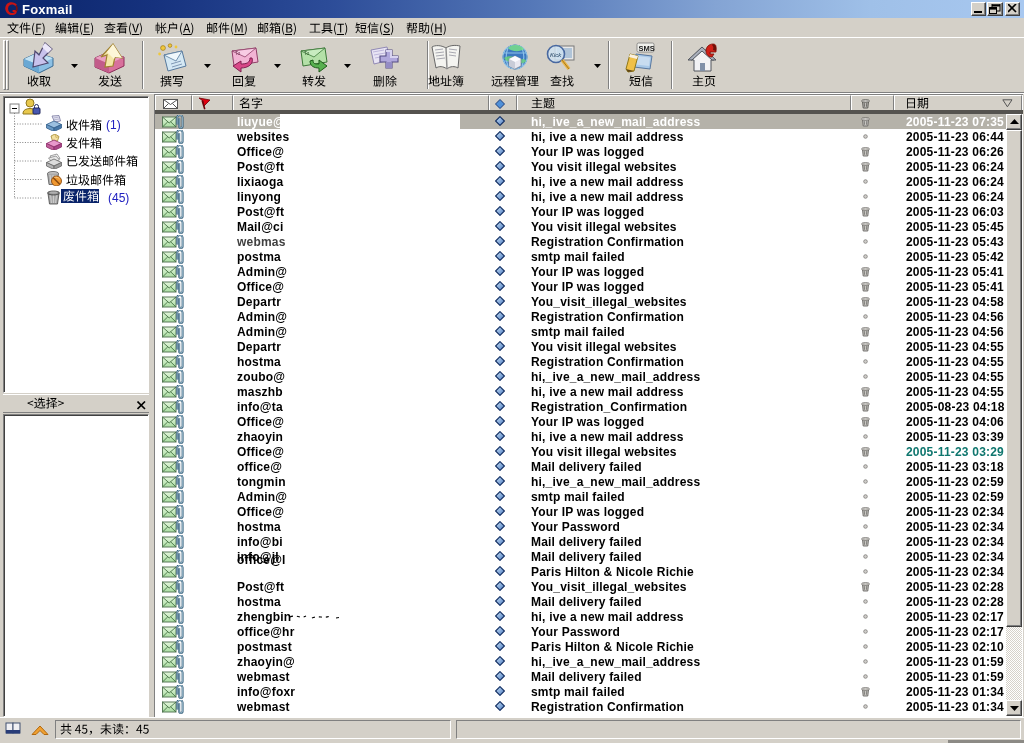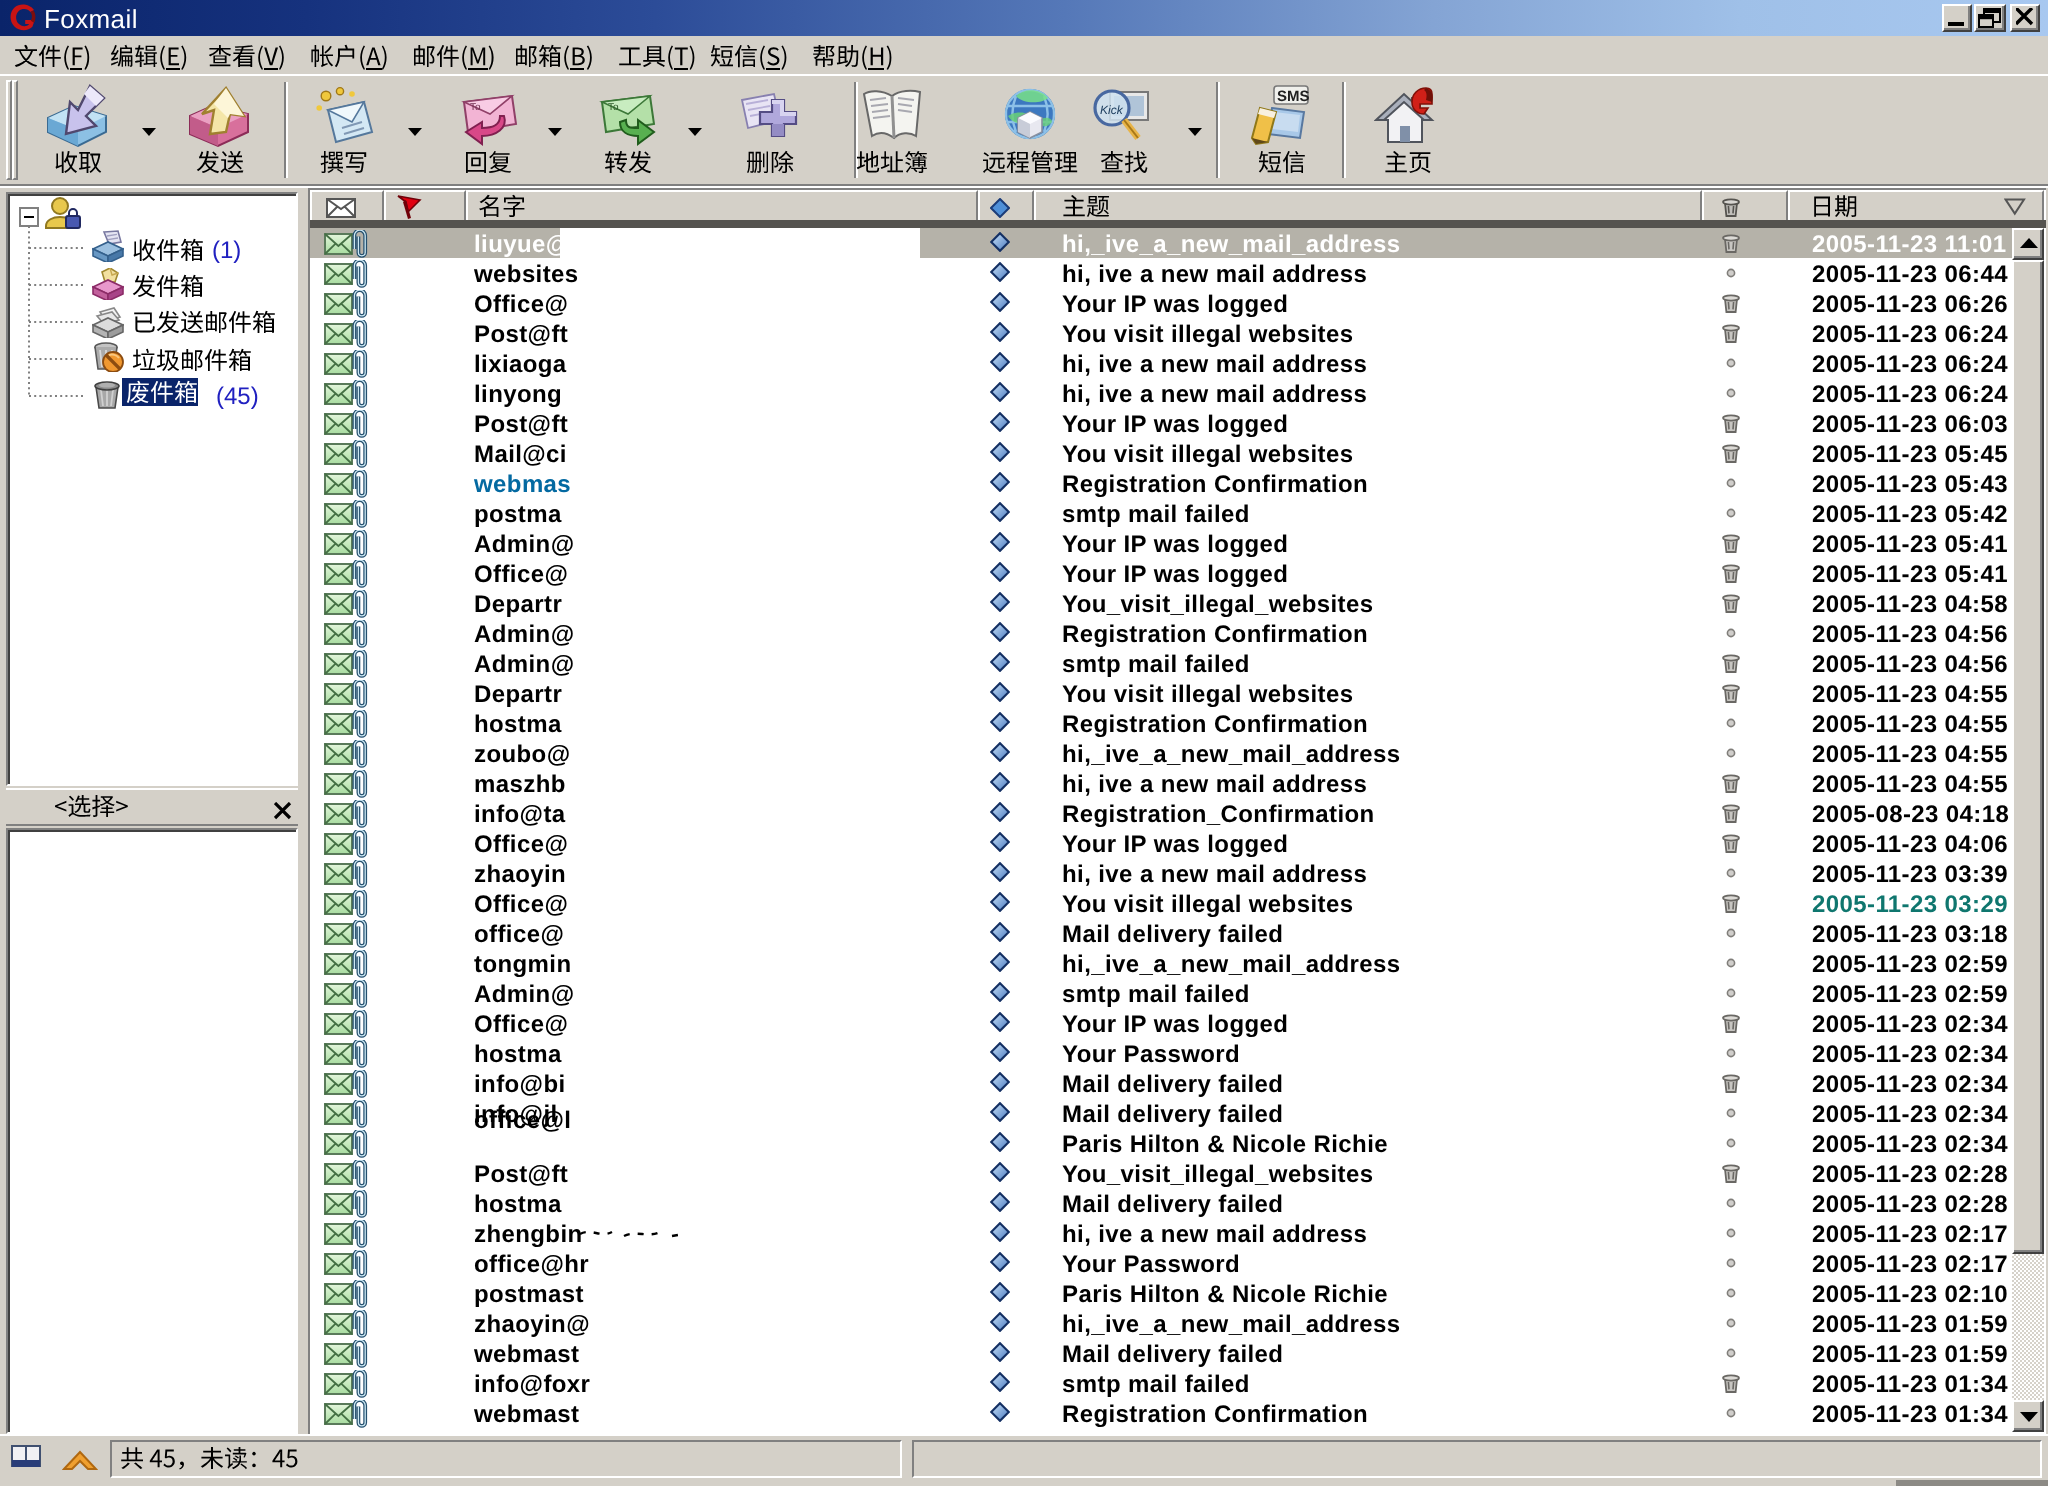--- a/index.html
+++ b/index.html
@@ -7,21 +7,21 @@
 .txt{position:absolute;font-weight:bold;font-size:12px;color:#000;white-space:nowrap;letter-spacing:0.2px;line-height:13px}
 .raised{border-top:1px solid #fff;border-left:1px solid #fff;border-right:1px solid #404040;border-bottom:1px solid #404040;box-shadow:inset -1px -1px 0 #808080,inset 1px 1px 0 #d4d0c8;background:#d4d0c8}
 .sunk{border-top:1px solid #808080;border-left:1px solid #808080;border-right:1px solid #fff;border-bottom:1px solid #fff}
 </style></head><body>
 
 <div class="abs" style="left:0;top:0;width:1024px;height:18px;background:linear-gradient(90deg,#0a246a 0%,#16327e 15%,#2c4c98 32%,#5578b8 52%,#84a4d4 70%,#9fc0e8 85%,#a8c8f0 100%)"></div>
 <svg class="abs" style="left:4px;top:1px" width="15" height="16" viewBox="0 0 15 16">
 <path d="M13 4 C11 1 6 0.4 3.4 2.6 C0.6 5 0.6 9.6 3.2 12.2 C5.6 14.6 9.8 14.8 12.2 12.4 L13.4 9 L8.6 9 L8.6 11 L10.6 11 C9.4 12.6 6.6 12.4 5.2 10.8 C3.6 9 3.7 6 5.4 4.5 C7 3 10 3.2 11.2 5Z" fill="#c81414"></path>
 <path d="M12.8 4.2 C14 6 14 8.6 13 10.4 L11.4 9.4 C12.2 8 12.2 6.2 11.2 5Z" fill="#7c0e0e"></path>
   </svg>
-<div class="abs" style="left:22px;top:2px;font-size:13px;font-weight:normal;color:#fff;letter-spacing:0.2px">Foxmail</div>
+<div class="abs" style="left:22px;top:2px;font-size:13px;font-weight:bold;color:#fff;letter-spacing:0.2px">Foxmail</div>
 <div class="abs raised" style="left:971px;top:2px;width:15px;height:14px"></div><div class="abs" style="left:974px;top:11px;width:8px;height:2px;background:#000"></div>
 <div class="abs raised" style="left:987px;top:2px;width:16px;height:14px"></div><svg class="abs" style="left:989px;top:4px" width="12" height="10">
     <rect x="3" y="0" width="8" height="7" fill="none" stroke="#000" stroke-width="1"></rect>
     <rect x="3" y="0.5" width="8" height="2" fill="#000"></rect>
     <rect x="0.5" y="3.5" width="7" height="6" fill="#d4d0c8" stroke="#000"></rect>
     <rect x="1" y="4" width="6" height="1.6" fill="#000"></rect>
   </svg>
 <div class="abs raised" style="left:1005px;top:2px;width:15px;height:14px"></div><svg class="abs" style="left:1008px;top:4px" width="9" height="9">
     <path d="M0 0 L8 8 M8 0 L0 8" stroke="#000" stroke-width="1.7"></path>
   </svg>
@@ -362,21 +362,21 @@
 <div class="abs" style="left:280px;top:114px;width:180px;height:15px;background:#fff"></div>
 <svg class="abs" style="left:495px;top:116px" width="10" height="10">
     <path d="M5 0.6 L9.4 5 L5 9.4 L0.6 5Z" fill="url(#dg)" stroke="#143064" stroke-width="1.1"></path>
   </svg>
 <div class="txt" style="left:531px;top:116px;color:#fff">hi,_ive_a_new_mail_address</div>
 <svg class="abs" style="left:860px;top:116px" width="11" height="11" viewBox="0 0 11 11">
     <path d="M2.5 3.5 L8.5 3.5 L7.8 10 L3.2 10Z" fill="#c8c6c2" stroke="#6a6864" stroke-width="0.9"></path>
     <ellipse cx="5.5" cy="3" rx="4" ry="1.3" fill="#dcdad6" stroke="#6a6864" stroke-width="0.9"></ellipse>
     <path d="M4.2 5 L4.5 8.7 M6.8 5 L6.5 8.7" stroke="#6a6864" stroke-width="0.8"></path>
   </svg>
-<div class="txt" style="left:906px;top:116px;color:#fff">2005-11-23 11:01</div>
+<div class="txt" style="left:906px;top:116px;color:#fff">2005-11-23 07:35</div>
 <svg class="abs" style="left:162px;top:130px" width="23" height="14" viewBox="0 0 23 14">
     <rect x="0.5" y="2" width="13.5" height="10" fill="url(#eg)" stroke="#5a7a5a" stroke-width="1"></rect>
     <path d="M0.5 2 L7.2 8 L14 2 M0.5 12 L5.8 6.8 M14 12 L8.6 6.8" fill="none" stroke="#447044" stroke-width="0.9"></path>
     <path d="M17.2 3.2 L17.2 11.2 A1.6 1.6 0 0 0 20.6 11.2 L20.6 2.8 A2.6 2.6 0 0 0 15.2 2.8 L15.2 9.5" fill="none" stroke="#26506e" stroke-width="1.9"></path>
     <path d="M17.2 3.2 L17.2 11.2 A1.6 1.6 0 0 0 20.6 11.2 L20.6 2.8 A2.6 2.6 0 0 0 15.2 2.8 L15.2 9.5" fill="none" stroke="#cce8f4" stroke-width="0.65"></path>
   </svg>
 <div class="txt" style="left:237px;top:131px;color:#000">websites</div>
 <svg class="abs" style="left:495px;top:131px" width="10" height="10">
     <path d="M5 0.6 L9.4 5 L5 9.4 L0.6 5Z" fill="url(#dg)" stroke="#143064" stroke-width="1.1"></path>
   </svg>
@@ -482,21 +482,21 @@
     <ellipse cx="5.5" cy="3" rx="4" ry="1.3" fill="#dcdad6" stroke="#6a6864" stroke-width="0.9"></ellipse>
     <path d="M4.2 5 L4.5 8.7 M6.8 5 L6.5 8.7" stroke="#6a6864" stroke-width="0.8"></path>
   </svg>
 <div class="txt" style="left:906px;top:221px;color:#000">2005-11-23 05:45</div>
 <svg class="abs" style="left:162px;top:235px" width="23" height="14" viewBox="0 0 23 14">
     <rect x="0.5" y="2" width="13.5" height="10" fill="url(#eg)" stroke="#5a7a5a" stroke-width="1"></rect>
     <path d="M0.5 2 L7.2 8 L14 2 M0.5 12 L5.8 6.8 M14 12 L8.6 6.8" fill="none" stroke="#447044" stroke-width="0.9"></path>
     <path d="M17.2 3.2 L17.2 11.2 A1.6 1.6 0 0 0 20.6 11.2 L20.6 2.8 A2.6 2.6 0 0 0 15.2 2.8 L15.2 9.5" fill="none" stroke="#26506e" stroke-width="1.9"></path>
     <path d="M17.2 3.2 L17.2 11.2 A1.6 1.6 0 0 0 20.6 11.2 L20.6 2.8 A2.6 2.6 0 0 0 15.2 2.8 L15.2 9.5" fill="none" stroke="#cce8f4" stroke-width="0.65"></path>
   </svg>
-<div class="txt" style="left:237px;top:236px;color:#0369a1">webmas</div>
+<div class="txt" style="left:237px;top:236px;color:#404040">webmas</div>
 <svg class="abs" style="left:495px;top:236px" width="10" height="10">
     <path d="M5 0.6 L9.4 5 L5 9.4 L0.6 5Z" fill="url(#dg)" stroke="#143064" stroke-width="1.1"></path>
   </svg>
 <div class="txt" style="left:531px;top:236px;color:#000">Registration Confirmation</div>
 <svg class="abs" style="left:863px;top:239px" width="5" height="5">
     <circle cx="2.5" cy="2.5" r="1.8" fill="#d0cecb" stroke="#807e7a" stroke-width="0.8"></circle>
   </svg>
 <div class="txt" style="left:906px;top:236px;color:#000">2005-11-23 05:43</div>
 <svg class="abs" style="left:162px;top:250px" width="23" height="14" viewBox="0 0 23 14">
     <rect x="0.5" y="2" width="13.5" height="10" fill="url(#eg)" stroke="#5a7a5a" stroke-width="1"></rect>

